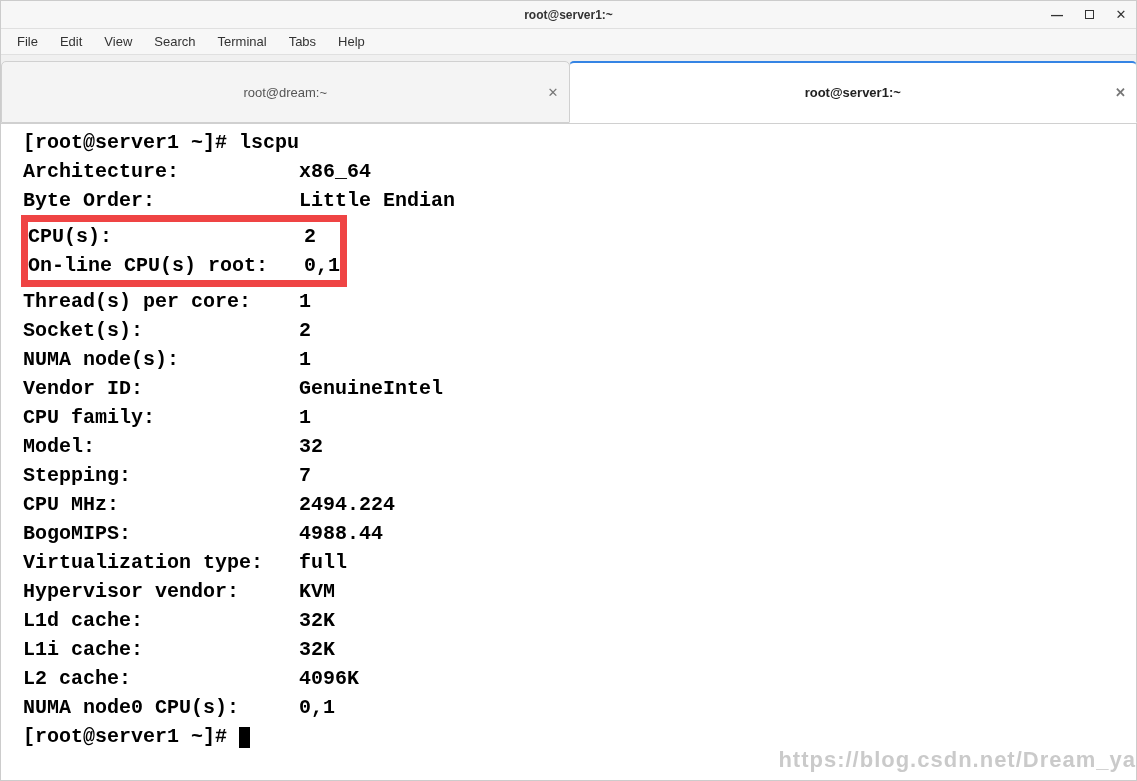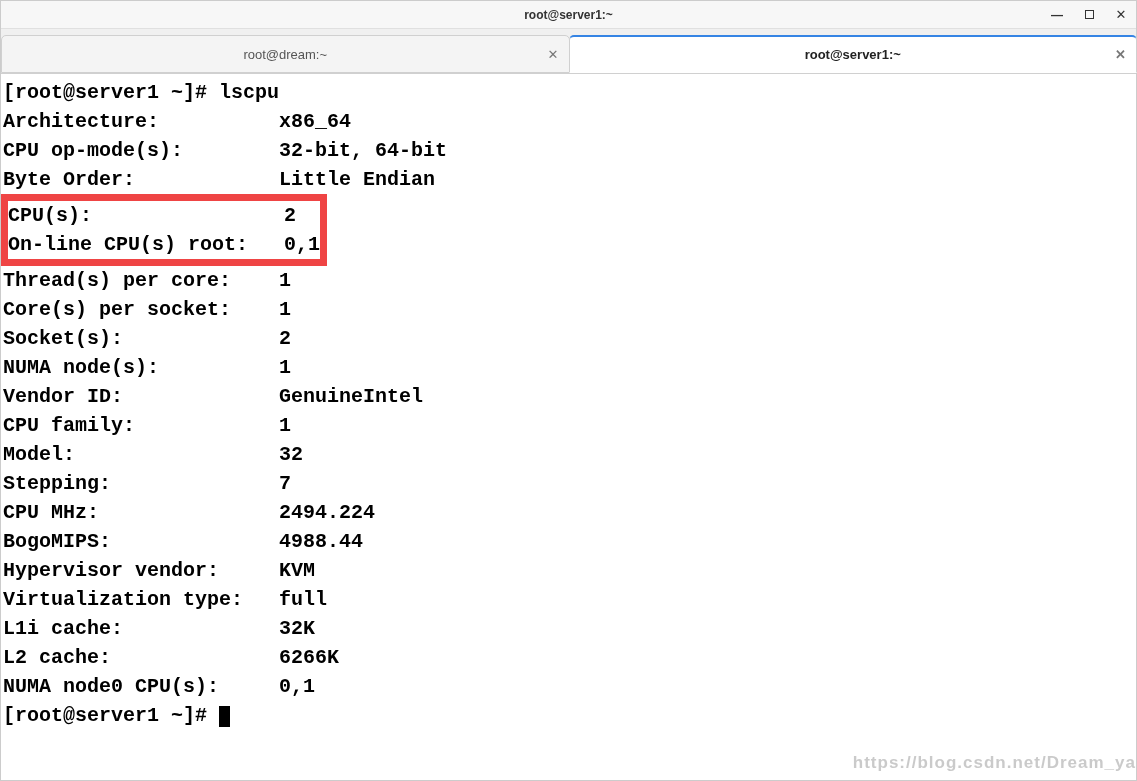--- a/index.html
+++ b/index.html
@@ -86,21 +86,21 @@
       display: flex;
       background: #f0f0f0;
       border-bottom: 1px solid #d0d0d0;
       padding-top: 6px;
     }
     .tab {
       flex: 1;
       display: flex;
       align-items: center;
       justify-content: center;
-      padding: 10px 12px;
+      padding: 22px 12px;
       font-size: 13px;
       color: #555;
       position: relative;
       cursor: pointer;
       border: 1px solid #d0d0d0;
       background: #f4f4f4;
       border-radius: 5px 5px 0 0;
       margin-right: -1px;
     }
     .tab.active {
@@ -118,21 +118,21 @@
     .tab-close {
       position: absolute;
       right: 10px;
       font-size: 13px;
       color: #777;
       cursor: pointer;
     }
     .terminal {
       flex: 1;
       background: #fff;
-      padding: 4px 2px;
+      padding: 4px 22px;
       font-family: "Courier New", monospace;
       font-size: 20px;
       font-weight: bold;
       color: #000;
       line-height: 1.45;
       overflow: hidden;
       position: relative;
     }
     .term-line {
       white-space: pre;
@@ -148,21 +148,21 @@
       display: inline-block;
       width: 11px;
       height: 21px;
       background: #000;
       vertical-align: text-bottom;
     }
     .watermark {
       position: absolute;
       bottom: 4px;
       right: 0;
-      font-size: 17px;
+      font-size: 22px;
       color: rgba(150,150,150,0.5);
       font-family: sans-serif;
       letter-spacing: 1px;
     }
   </style>
 </head>
 <body>
 
 <div class="window">
 
@@ -170,50 +170,58 @@
     <span class="titlebar-title">root@server1:~</span>
     <div class="window-controls">
       <span class="window-control minimize-icon"></span>
       <span class="window-control">
           <span class="maximize-icon"></span>
         </span>
       <span class="window-control close-icon"></span>
     </div>
   </div>
 
+  <div class="menubar">
+    <span class="menu-item">File</span>
+    <span class="menu-item">Edit</span>
+    <span class="menu-item">View</span>
+    <span class="menu-item">Search</span>
+    <span class="menu-item">Terminal</span>
+    <span class="menu-item">Tabs</span>
+    <span class="menu-item">Help</span>
+  </div>
 
   <div class="tabs">
     <div class="tab">
       <span class="tab-label">root@dream:~</span>
       <span class="tab-close">✕</span>
     </div>
     <div class="tab active">
       <span class="tab-label">root@server1:~</span>
       <span class="tab-close">✕</span>
     </div>
   </div>
 
   <div class="terminal" id="terminal">
     <div class="term-line">[root@server1 ~]# lscpu</div>
       <div class="term-line">Architecture:          x86_64</div>
-      <div class="term-line">CPU op-mode(s):        32-bit, 64-bit</div>
       <div class="term-line">Byte Order:            Little Endian</div>
       <div><div class="highlight-box"><div class="term-line">CPU(s):                2</div><div class="term-line">On-line CPU(s) root:   0,1</div></div></div>
       <div class="term-line">Thread(s) per core:    1</div>
-      <div class="term-line">Core(s) per socket:    1</div>
       <div class="term-line">Socket(s):             2</div>
       <div class="term-line">NUMA node(s):          1</div>
       <div class="term-line">Vendor ID:             GenuineIntel</div>
       <div class="term-line">CPU family:            1</div>
       <div class="term-line">Model:                 32</div>
       <div class="term-line">Stepping:              7</div>
       <div class="term-line">CPU MHz:               2494.224</div>
       <div class="term-line">BogoMIPS:              4988.44</div>
+      <div class="term-line">Virtualization type:   full</div>
       <div class="term-line">Hypervisor vendor:     KVM</div>
-      <div class="term-line">Virtualization type:   full</div>
+      <div class="term-line">L1d cache:             32K</div>
       <div class="term-line">L1i cache:             32K</div>
-      <div class="term-line">L2 cache:              6266K</div>
+      <div class="term-line">L2 cache:              4096K</div>
       <div class="term-line">NUMA node0 CPU(s):     0,1</div>
       <div class="term-line"><span>[root@server1 ~]# </span><span class="cursor"></span></div>
       <div class="watermark">https://blog.csdn.net/Dream_ya</div>
   </div>
 
 </div>
 
 </body></html>

